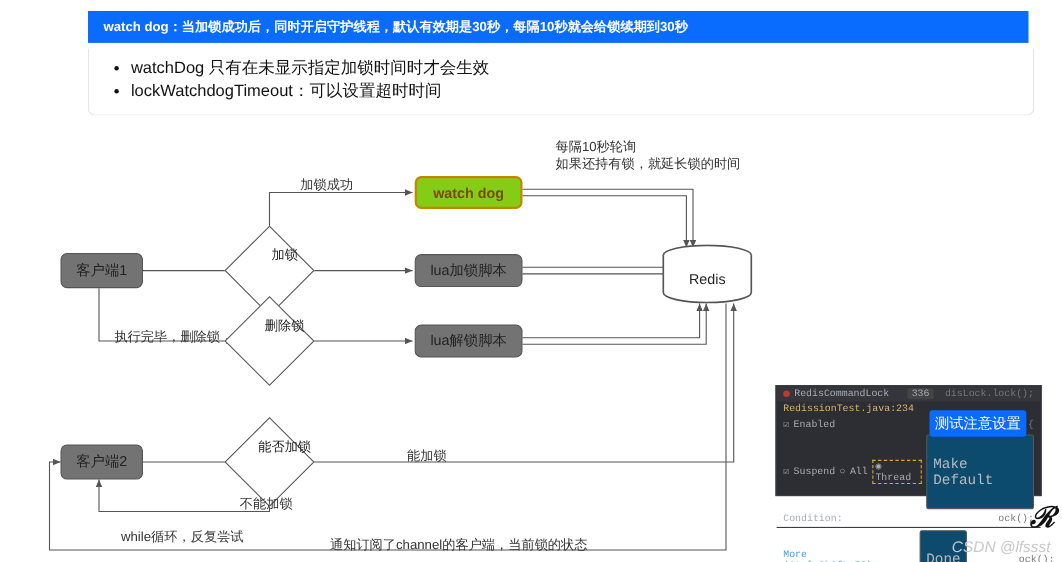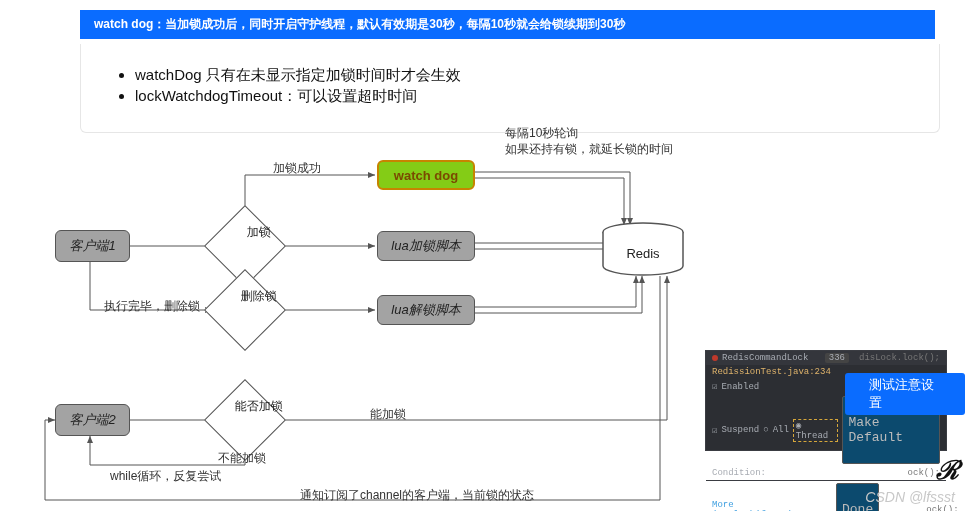--- a/index.html
+++ b/index.html
@@ -27,37 +27,36 @@
     position: absolute;
     left: 80px; top: 44px;
     width: 860px;
     border: 1px solid #e6e6e6;
     border-top: none;
     border-radius: 0 0 6px 6px;
     padding: 6px 14px 10px 14px;
     font-size: 15px;
     color: #111;
   }
-  .notes ul { margin: 16px; padding-left: 24px; }
+  .notes ul { margin: 0; padding-left: 24px; }
   .notes li { margin: 2px 0; }
   .node {
     position: absolute;
     text-align: center;
     display: flex;
     align-items: center;
     justify-content: center;
     font-size: 13px;
     color: #222;
     pointer-events: none;
   }
   .rect {
     border: 1.5px solid #555;
     border-radius: 6px;
-    background: #a3a3a3;
-    font-style: italic;
+    background: #737373;
   }
   .wd {
     border: 2px solid #c78400;
     background: #84cc16;
     color: #7a4a00;
     font-weight: 600;
     border-radius: 6px;
   }
   .diamond {
     width: 58px; height: 58px;
@@ -115,21 +114,21 @@
   .ide .dash {
     border: 1px dashed #d6a73b;
     padding: 0 2px;
   }
   .badge {
     position: absolute;
     left: 845px; top: 373px;
     background: #0a6cff;
     color: #fff;
     font-size: 13px;
-    padding: 3px 24px;
+    padding: 3px 5px;
     border-radius: 3px;
     z-index: 5;
   }
   .wm {
     position: absolute;
     right: 10px; bottom: 6px;
     color: #c8c8c8;
     font-size: 14px;
     font-style: italic;
   }
@@ -217,21 +216,21 @@
       <span>能否加锁</span>
     </div>
 </div>
 
 <div class="lbl" style="left:273px; top:160px;">加锁成功</div>
 <div class="lbl" style="left:104px; top:298px;">执行完毕，删除锁</div>
 <div class="lbl" style="left:505px; top:125px;">每隔10秒轮询</div>
 <div class="lbl" style="left:505px; top:141px;">如果还持有锁，就延长锁的时间</div>
 <div class="lbl" style="left:370px; top:406px;text-align:center;">能加锁</div>
 <div class="lbl" style="left:218px; top:450px;">不能加锁</div>
-<div class="lbl" style="left:110px; top:468px;">while循环，反复尝试</div>
+<div class="lbl" style="left:110px; top:480px;">while循环，反复尝试</div>
 <div class="lbl" style="left:300px; top:487px;">通知订阅了channel的客户端，当前锁的状态</div>
 
 <div class="ide">
   <div class="row hdr">
     <span class="bp"></span>
     <span>RedisCommandLock</span>
     <span style="margin-left:auto; background:#444; padding:0 4px; border-radius:2px;">336</span>
     <span style="color:#777; margin-left:6px;">disLock.lock();</span>
   </div>
   <div class="row" style="color:#ddb26b;">RedissionTest.java:234</div>

